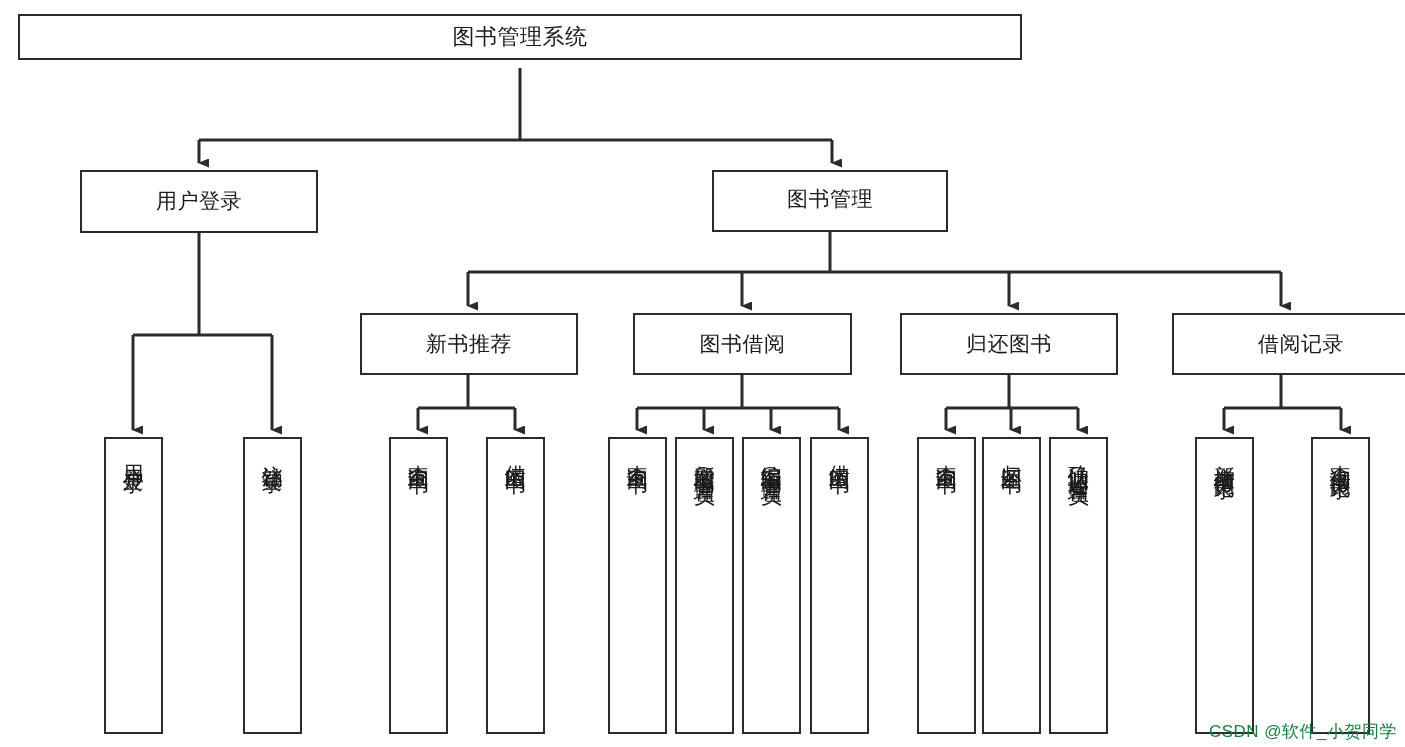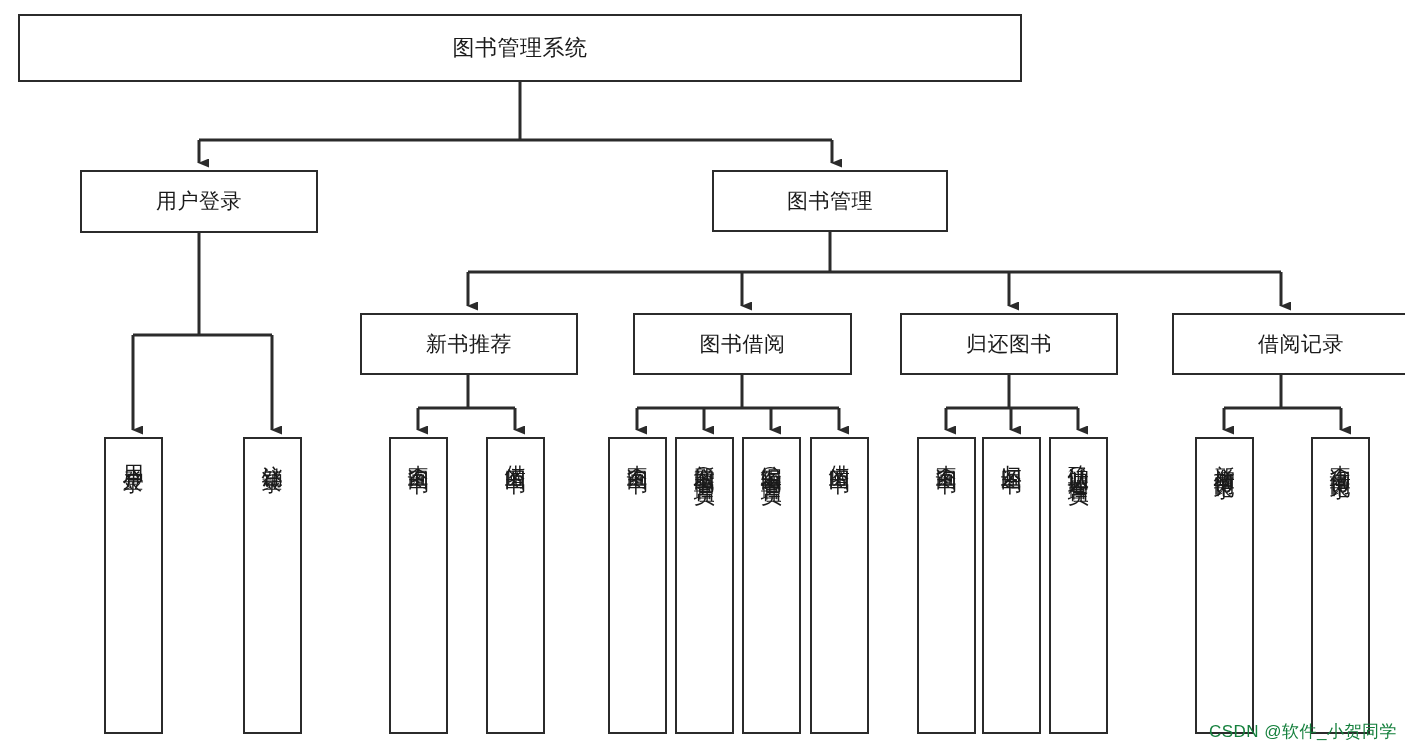--- a/index.html
+++ b/index.html
@@ -105,28 +105,28 @@
       <path d="M1011,408 L1011,430" marker-end="url(#arrow)"></path>
       <path d="M1078,408 L1078,430" marker-end="url(#arrow)"></path>
 
       <path d="M1281,375 L1281,408"></path>
       <path d="M1224,408 L1341,408"></path>
       <path d="M1224,408 L1224,430" marker-end="url(#arrow)"></path>
       <path d="M1341,408 L1341,430" marker-end="url(#arrow)"></path>
     </g>
   </svg>
 
-  <div class="node root" style="left:18px;top:14px;width:1004px;height:68px;">
+  <div class="node root" style="left:18px;top:14px;width:1004px;height:46px;">
     <span class="lbl">图书管理系统</span>
   </div>
 
   <div class="node" style="left:80px;top:170px;width:238px;height:63px;">
     <span class="lbl">用户登录</span>
   </div>
-  <div class="node" style="left:712px;top:170px;width:236px;height:62px;">
+  <div class="node" style="left:712px;top:170px;width:236px;height:62px;font-family:Liberation Mono, monospace;">
     <span class="lbl">图书管理</span>
   </div>
 
   <div class="node" style="left:633px;top:313px;width:219px;height:62px;">
     <span class="lbl">图书借阅</span>
   </div>
   <div class="node" style="left:360px;top:313px;width:218px;height:62px;">
     <span class="lbl">新书推荐</span>
   </div>
   <div class="node" style="left:900px;top:313px;width:218px;height:62px;">

